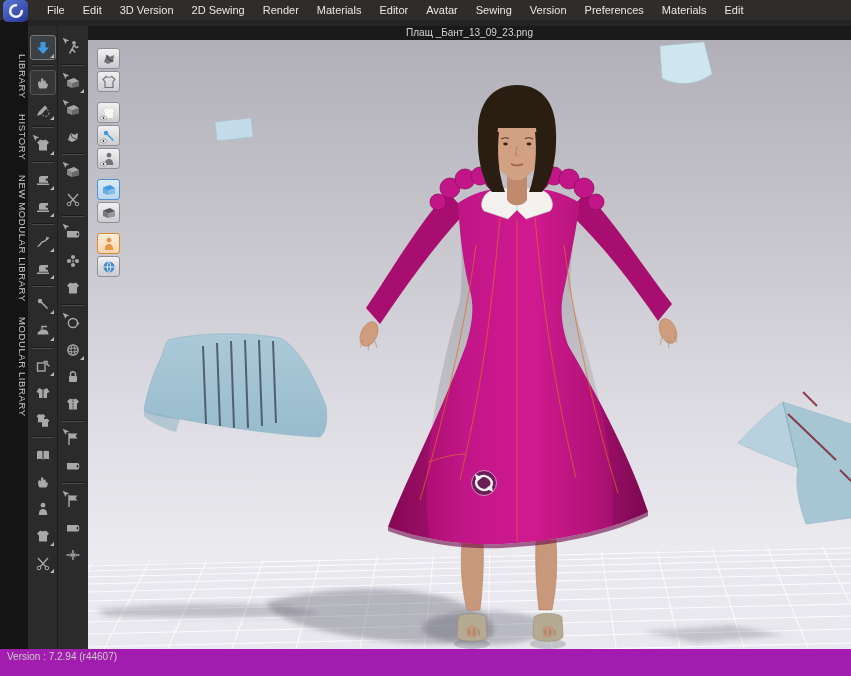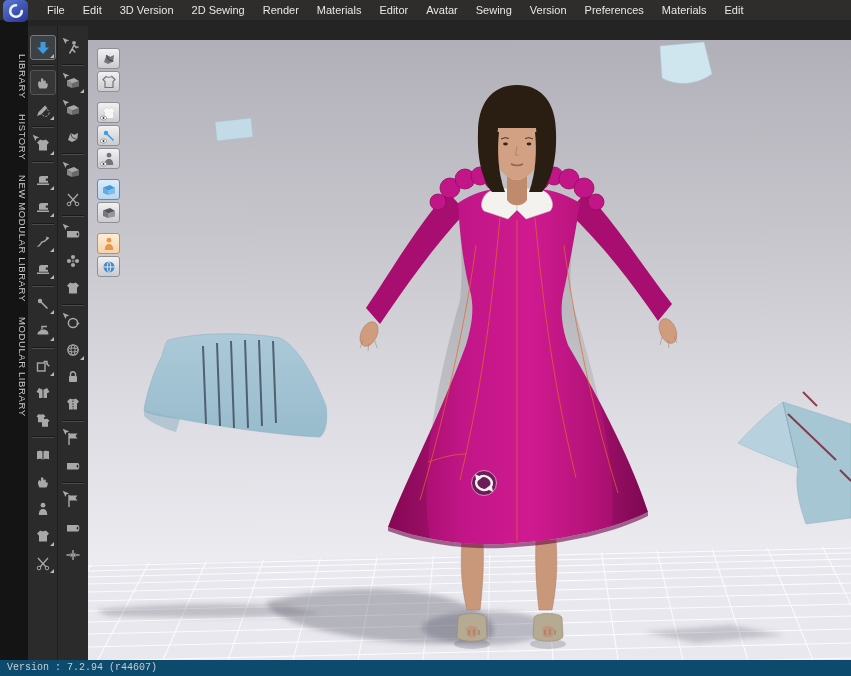--- a/index.html
+++ b/index.html
@@ -39,22 +39,22 @@
           display:flex;align-items:center;justify-content:center;box-sizing:border-box;}
   .ov-btn.active-blue{background:linear-gradient(#dcebf9,#b9d6ef);border-color:#4a90d9;}
   .ov-btn.active-orange{background:linear-gradient(#fdeeda,#f3d4ac);border-color:#d98a3a;}
   .ov-gap{height:8px;flex:0 0 auto;}
   .eye{position:absolute;left:0px;bottom:0px;}
   
   .t-gray{color:#a8a8a8}.t-blue{color:#3f9be0}.t-orange{color:#e8964a}
   .t-dark{color:#55555c}.t-white{color:#f7f7f3;filter:drop-shadow(0 0 .6px #777)}.t-blueglobe{color:#4a88c8}
   .ov-tools .t-gray{color:#73737a}
   
-  .statusbar{position:absolute;left:0;bottom:0;width:851px;height:16px;background:#0c4a6e;
-             color:#cbcbcb;font-size:10px;line-height:16px;padding-left:7px;box-sizing:border-box;z-index:7;font-family:Liberation Mono, monospace;}
+  .statusbar{position:absolute;left:0;bottom:0;width:851px;height:27px;background:#a21caf;
+             color:#cbcbcb;font-size:10px;line-height:16px;padding-left:7px;box-sizing:border-box;z-index:7;}
   .hidden-defs{position:absolute;width:0;height:0;overflow:hidden;}
 </style>
 </head>
 <body>
 
 <svg class="hidden-defs" aria-hidden="true">
   <defs>
     <symbol id="sy-arrow-down" viewBox="0 0 16 16">
         <path fill="currentColor" d="M5.5 2h5v5.5H14L8 14 2 7.5h3.5z"></path>
       </symbol>
@@ -432,20 +432,21 @@
         </div>
         <div class="tool-btn">
           <svg class="ico t-gray" width="16" height="16" viewBox="0 0 16 16">
             <use href="#sy-clamp"></use>
           </svg>
         </div>
       </div>
   </div>
 
   <div class="viewport">
+    <div class="vp-title">Плащ _Бант_13_09_23.png</div>
 
     <div class="scene-wrap">
 
       <svg class="scene" viewBox="0 0 763 620" preserveAspectRatio="none">
         <defs>
           <linearGradient id="bgGrad" x1="0" y1="0" x2="0" y2="1">
             <stop offset="0" stop-color="#b1b0b8"></stop>
               <stop offset=".3" stop-color="#c6c5cc"></stop>
             <stop offset=".6" stop-color="#dddce2"></stop>
               <stop offset=".85" stop-color="#edecf1"></stop>

